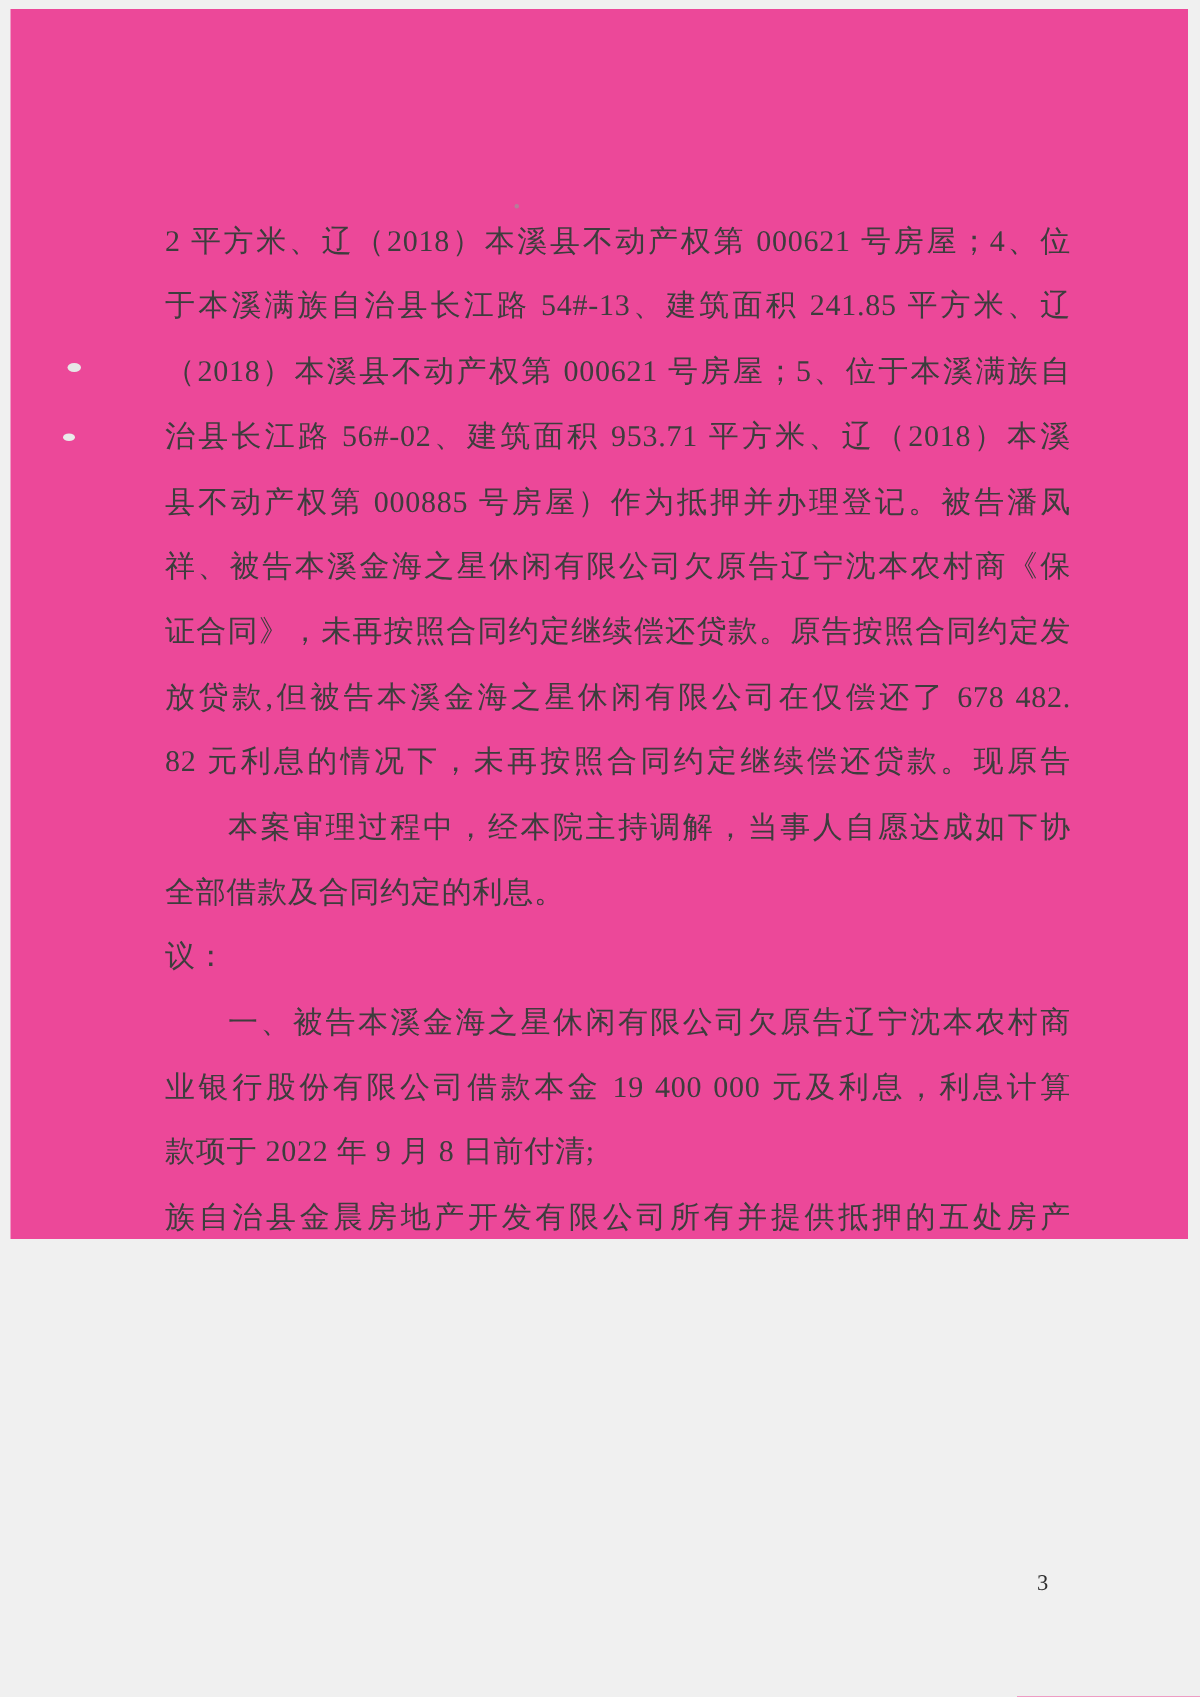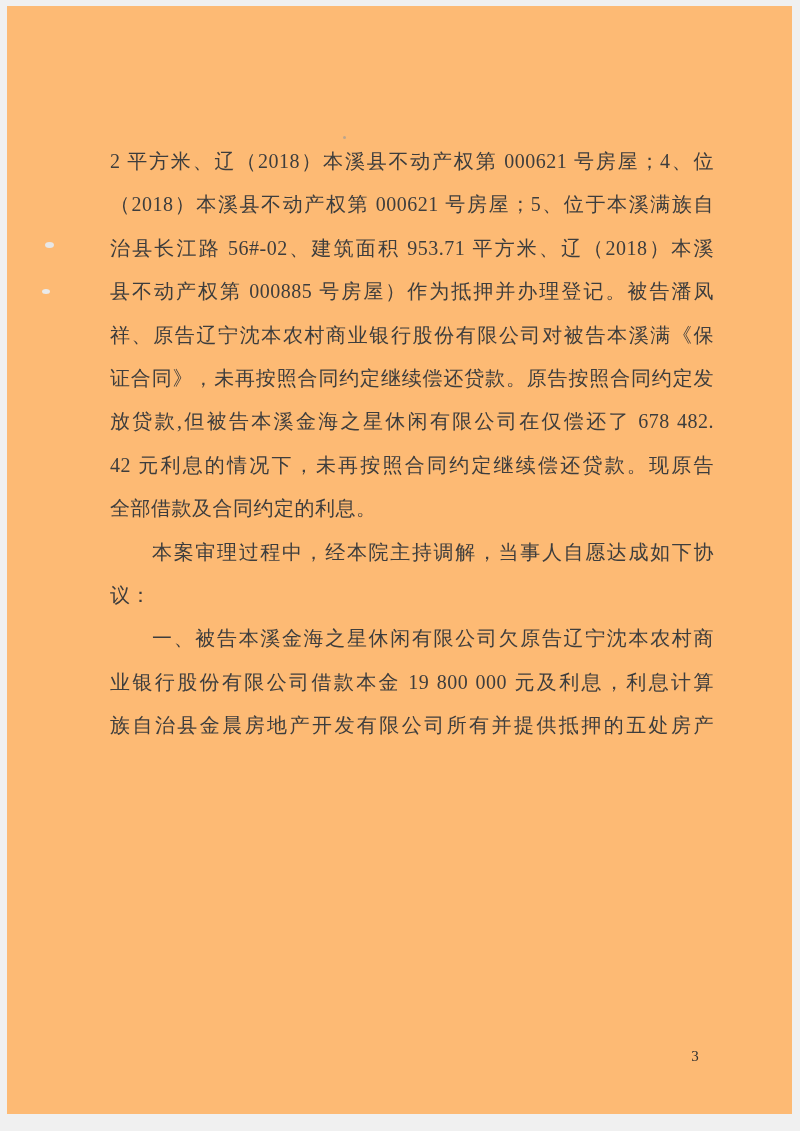--- a/index.html
+++ b/index.html
@@ -12,22 +12,22 @@
     background: #f0f0f0;
     position: relative;
     overflow: hidden;
     font-family: "Liberation Serif", "DejaVu Serif", serif;
   }
   .page {
     position: absolute;
     left: 7px;
     top: 6px;
     width: 785px;
-    height: 1108px;
-    background: #fdba74;
+    height: 820px;
+    background: #ec4899;
   }
   .text-block {
     position: absolute;
     left: 103px;
     top: 134px;
     width: 604px;
   }
   .line {
     height: 43.4px;
     line-height: 43.4px;
@@ -90,30 +90,32 @@
 <body>
 
 <div class="page">
 
   <div class="speck-dot"></div>
   <div class="smudge-1"></div>
   <div class="smudge-2"></div>
 
   <div class="text-block">
     <div class="line j">2 平方米、辽（2018）本溪县不动产权第 000621 号房屋；4、位</div>
+    <div class="line j">于本溪满族自治县长江路 54#-13、建筑面积 241.85 平方米、辽</div>
     <div class="line j">（2018）本溪县不动产权第 000621 号房屋；5、位于本溪满族自</div>
     <div class="line j">治县长江路 56#-02、建筑面积 953.71 平方米、辽（2018）本溪</div>
     <div class="line j">县不动产权第 000885 号房屋）作为抵押并办理登记。被告潘凤</div>
-    <div class="line j">祥、原告辽宁沈本农村商业银行股份有限公司对被告本溪满《保</div>
+    <div class="line j">祥、被告本溪金海之星休闲有限公司欠原告辽宁沈本农村商《保</div>
     <div class="line j">证合同》，未再按照合同约定继续偿还贷款。原告按照合同约定发</div>
     <div class="line j">放贷款,但被告本溪金海之星休闲有限公司在仅偿还了 678 482.</div>
-    <div class="line j">42 元利息的情况下，未再按照合同约定继续偿还贷款。现原告</div>
+    <div class="line j">82 元利息的情况下，未再按照合同约定继续偿还贷款。现原告</div>
+    <div class="line j ind">本案审理过程中，经本院主持调解，当事人自愿达成如下协</div>
     <div class="line">全部借款及合同约定的利息。</div>
-    <div class="line j ind">本案审理过程中，经本院主持调解，当事人自愿达成如下协</div>
     <div class="line">议：</div>
     <div class="line j ind">一、被告本溪金海之星休闲有限公司欠原告辽宁沈本农村商</div>
-    <div class="line j">业银行股份有限公司借款本金 19 800 000 元及利息，利息计算</div>
+    <div class="line j">业银行股份有限公司借款本金 19 400 000 元及利息，利息计算</div>
+    <div class="line">款项于 2022 年 9 月 8 日前付清;</div>
     <div class="line j">族自治县金晨房地产开发有限公司所有并提供抵押的五处房产</div>
   </div>
 
   <div class="page-number">3</div>
 
 </div>
 
 </body></html>

